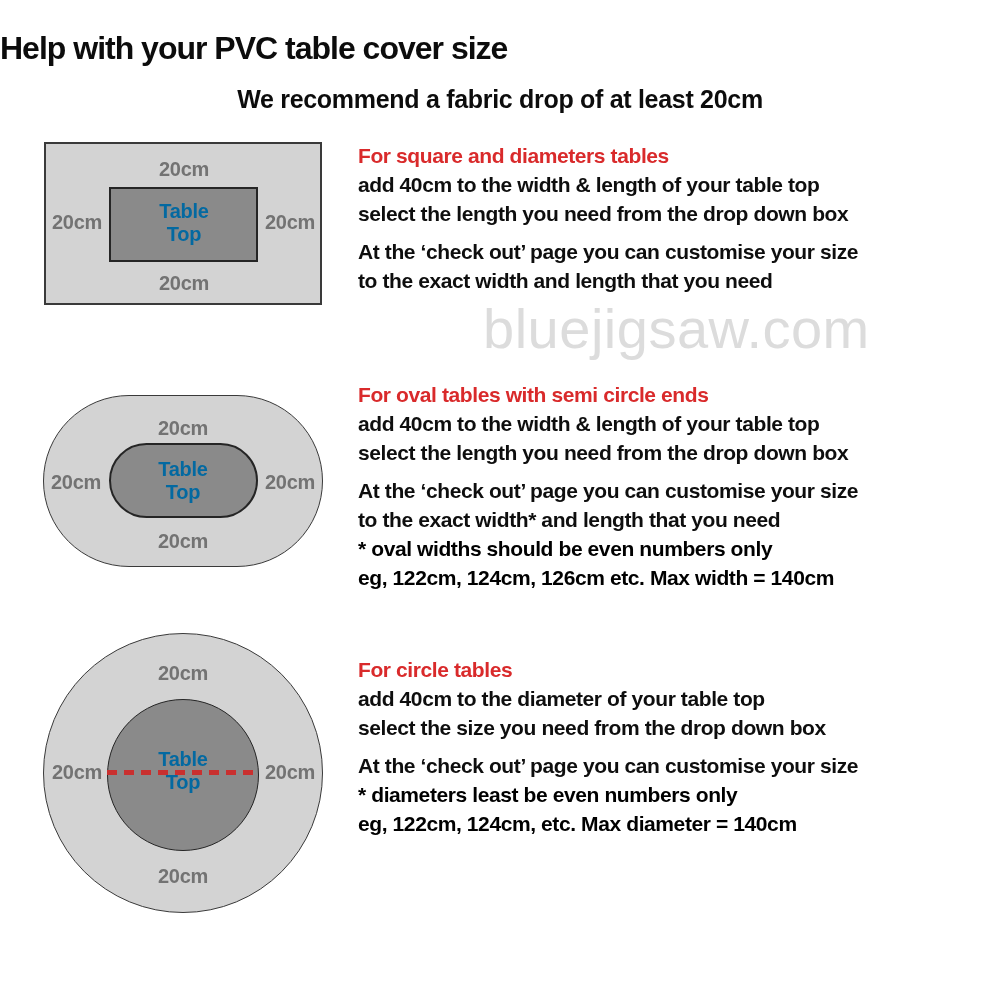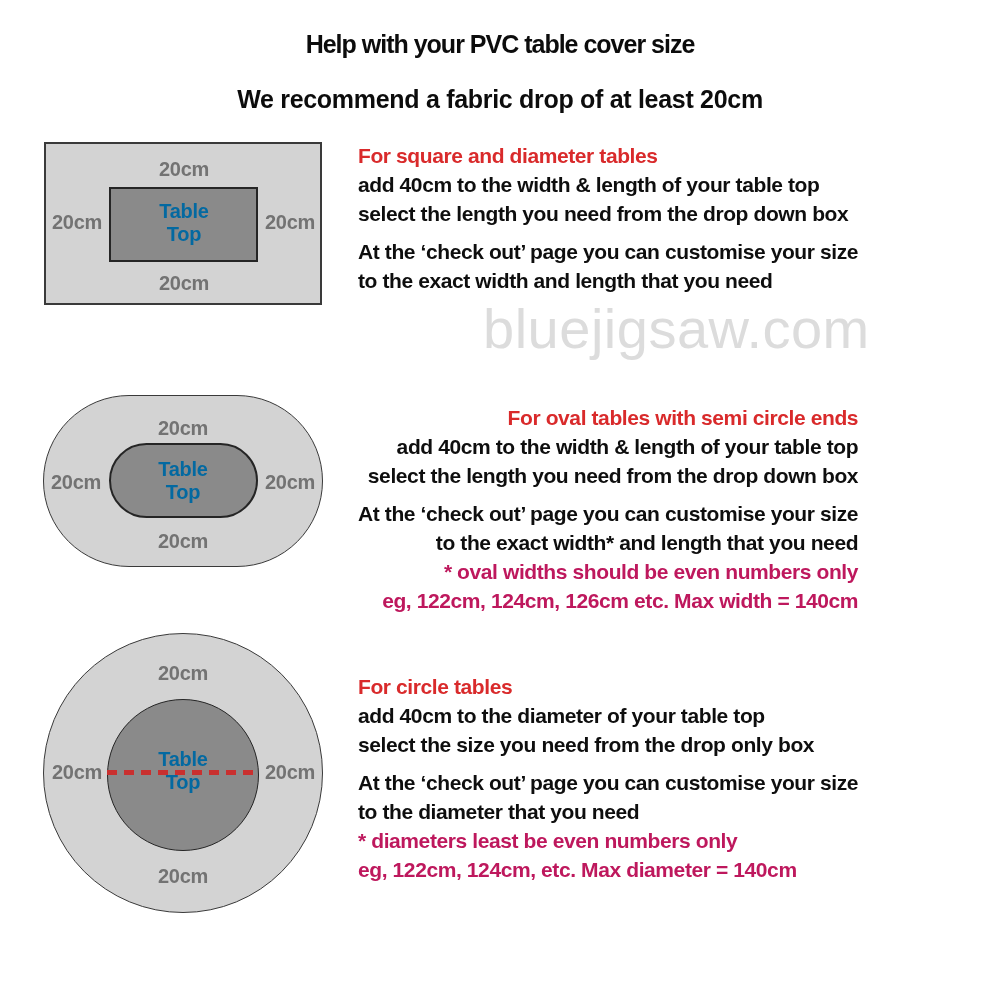--- a/index.html
+++ b/index.html
@@ -10,22 +10,21 @@
     background: #ffffff;
     overflow: hidden;
     font-family: "Liberation Sans", sans-serif;
     color: #111111;
   }
 
   
   .title {
     position: absolute;
     left: 0; top: 30px; width: 1000px;
-    text-align: center;
-    font-size: 25px;
+    font-size: 32px;
     font-weight: bold;
     letter-spacing: -1px;
     color: #0c0c0c;
   }
   .subtitle {
     position: absolute;
     left: 0; top: 73px; width: 1000px;
     text-align: center;
     font-size: 25px;
     font-weight: bold;
@@ -94,21 +93,21 @@
     left: 358px;
     font-size: 21px;
     font-weight: bold;
     line-height: 29px;
     letter-spacing: -0.4px;
     color: #0e0e0e;
     white-space: nowrap;
   }
   .tblock .heading { color: #d92a2b; }
   .tblock .para2 { margin-top: 9px; }
-  .tblock .note { color: #be185d; }
+  .tblock .note { color: #000000; }
 </style>
 </head>
 <body>
 
 <div class="canvas">
 
   <div class="title">Help with your PVC table cover size</div>
   <div class="subtitle">We recommend a fabric drop of at least 20cm</div>
 
   <div class="watermark">bluejigsaw.com</div>
@@ -147,46 +146,45 @@
       <div>Table</div>
       <div>Top</div>
     </div>
     <div class="dim" style="left:140px; top:40px;">20cm</div>
     <div class="dim" style="left:34px; top:139px;">20cm</div>
     <div class="dim" style="left:247px; top:139px;">20cm</div>
     <div class="dim" style="left:140px; top:243px;">20cm</div>
   </div>
 
   <div class="tblock" style="top:141px;">
-    <div class="heading">For square and diameter tables</div>
+    <div class="heading">For square and diameters tables</div>
     <div>add 40cm to the width &amp; length of your table top</div>
     <div>select the length you need from the drop down box</div>
     <div class="para2">
       <div>At the ‘check out’ page you can customise your size</div>
       <div>to the exact width and length that you need</div>
     </div>
   </div>
 
-  <div class="tblock" style="top:403px;text-align:right;">
+  <div class="tblock" style="top:380px;">
     <div class="heading">For oval tables with semi circle ends</div>
     <div>add 40cm to the width &amp; length of your table top</div>
     <div>select the length you need from the drop down box</div>
     <div class="para2">
       <div>At the ‘check out’ page you can customise your size</div>
       <div>to the exact width* and length that you need</div>
       <div class="note">* oval widths should be even numbers only</div>
       <div class="note">eg, 122cm, 124cm, 126cm etc. Max width = 140cm</div>
     </div>
   </div>
 
-  <div class="tblock" style="top:672px;">
+  <div class="tblock" style="top:655px;">
     <div class="heading">For circle tables</div>
     <div>add 40cm to the diameter of your table top</div>
-    <div>select the size you need from the drop only box</div>
+    <div>select the size you need from the drop down box</div>
     <div class="para2">
       <div>At the ‘check out’ page you can customise your size</div>
-      <div>to the diameter that you need</div>
       <div class="note">* diameters least be even numbers only</div>
       <div class="note">eg, 122cm, 124cm, etc. Max diameter = 140cm</div>
     </div>
   </div>
 
 </div>
 
 </body></html>

